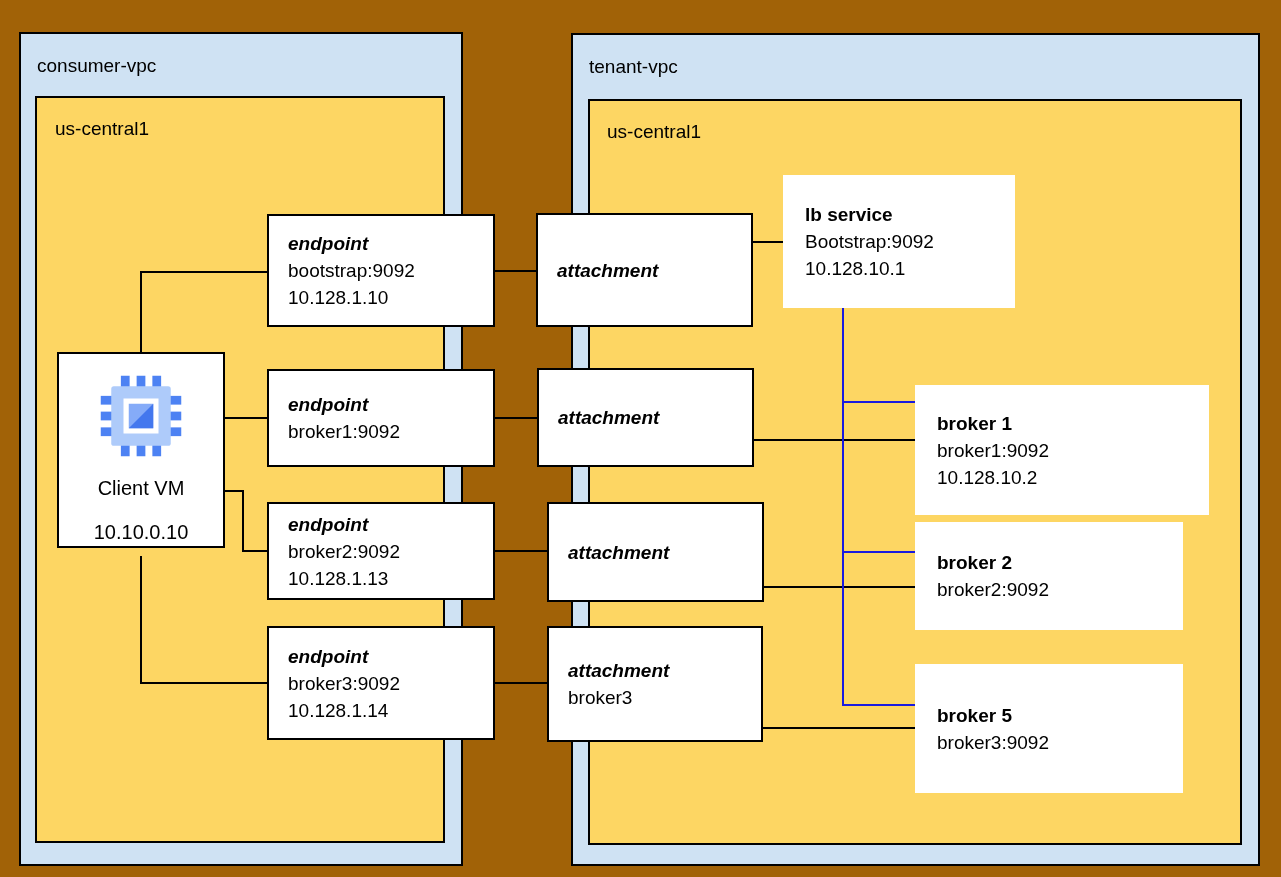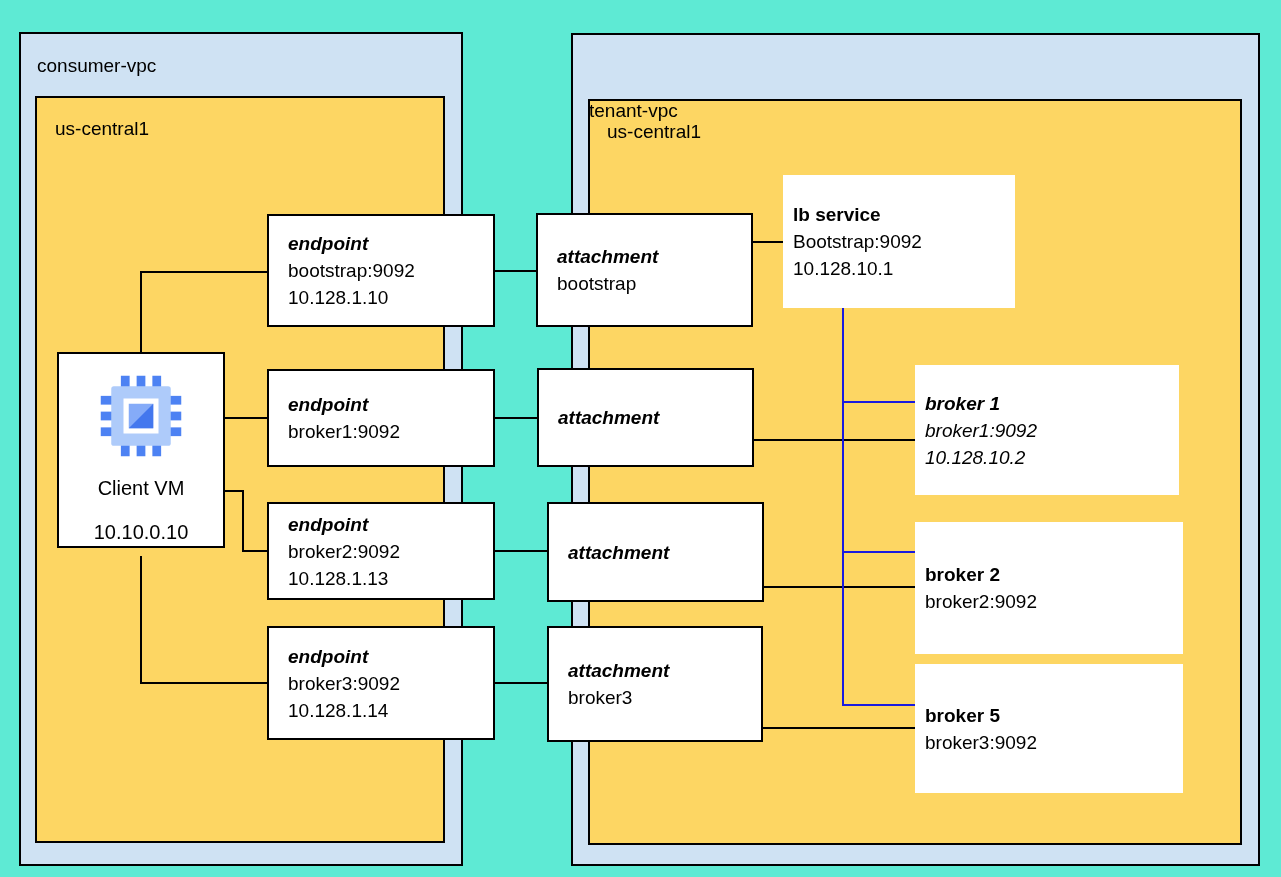--- a/index.html
+++ b/index.html
@@ -1,64 +1,64 @@
 <!DOCTYPE html>
 <html><head>
 <meta charset="utf-8">
 <style>
   html,body{margin:0;padding:0;background:#fff;}
-  .canvas{position:relative;width:1281px;height:877px;background:#5eead4;
+  .canvas{position:relative;width:1281px;height:877px;background:#a16207;
           font-family:"Liberation Sans", sans-serif;color:#000;overflow:hidden;}
 
   .vpc{position:absolute;background:#CFE2F3;border:2px solid #000;box-sizing:border-box;}
   .region{position:absolute;background:#FDD663;border:2px solid #000;box-sizing:border-box;}
   .zone-label{position:absolute;font-size:19px;white-space:nowrap;}
 
   .node{position:absolute;background:#fff;border:2px solid #000;box-sizing:border-box;
         display:flex;flex-direction:column;justify-content:center;
         padding-left:19px;font-size:19px;line-height:27px;z-index:3;}
   .node .hd{font-weight:bold;font-style:italic;}
   .plainbox{position:absolute;background:#fff;box-sizing:border-box;
         display:flex;flex-direction:column;justify-content:center;
-        padding-left:10px;font-size:19px;line-height:27px;z-index:3;}
+        padding-left:22px;font-size:19px;line-height:27px;z-index:3;}
   .plainbox .hd{font-weight:bold;}
 
   .clientvm{position:absolute;background:#fff;border:2px solid #000;box-sizing:border-box;
         display:flex;flex-direction:column;align-items:center;z-index:3;
         font-size:20px;line-height:27px;}
   .clientvm svg{margin-top:20px;}
 
   .wire{position:absolute;background:#000;z-index:2;}
   .wire.h{height:2px;}
   .wire.v{width:2px;}
   .wire.blue{background:#1A1AE0;}
 
   
   .vpc.consumer{left:19px;top:32px;width:444px;height:834px;}
   .region.consumer{left:35px;top:96px;width:410px;height:747px;}
   .vpc.tenant{left:571px;top:33px;width:689px;height:833px;}
   .region.tenant{left:588px;top:99px;width:654px;height:746px;}
   .lbl-consumer{left:37px;top:55px;}
   .lbl-consumer-region{left:55px;top:118px;}
-  .lbl-tenant{left:589px;top:56px;margin-top:44px;}
+  .lbl-tenant{left:589px;top:56px;}
   .lbl-tenant-region{left:607px;top:121px;}
 
   
   .ep1{left:267px;top:214px;width:228px;height:113px;}
   .ep2{left:267px;top:369px;width:228px;height:98px;}
   .ep3{left:267px;top:502px;width:228px;height:98px;}
   .ep4{left:267px;top:626px;width:228px;height:114px;}
   .at1{left:536px;top:213px;width:217px;height:114px;}
   .at2{left:537px;top:368px;width:217px;height:99px;}
   .at3{left:547px;top:502px;width:217px;height:100px;}
   .at4{left:547px;top:626px;width:216px;height:116px;}
   .cvm{left:57px;top:352px;width:168px;height:196px;gap:17px;}
   .lb{left:783px;top:175px;width:232px;height:133px;}
-  .bk1{left:915px;top:365px;width:264px;height:130px;font-style:italic;}
-  .bk2{left:915px;top:522px;width:268px;height:132px;}
+  .bk1{left:915px;top:385px;width:294px;height:130px;}
+  .bk2{left:915px;top:522px;width:268px;height:108px;}
   .bk3{left:915px;top:664px;width:268px;height:129px;}
 </style>
 </head>
 <body>
 
 <div class="canvas">
 
   <div class="vpc consumer"></div>
   <div class="region consumer"></div>
   <div class="zone-label lbl-consumer">consumer-vpc</div>
@@ -133,21 +133,20 @@
     <div>10.128.1.13</div>
   </div>
   <div class="node ep4">
     <div class="hd">endpoint</div>
     <div>broker3:9092</div>
     <div>10.128.1.14</div>
   </div>
 
   <div class="node at1">
     <div class="hd">attachment</div>
-    <div>bootstrap</div>
   </div>
   <div class="node at2">
     <div class="hd">attachment</div>
   </div>
   <div class="node at3">
     <div class="hd">attachment</div>
   </div>
   <div class="node at4">
     <div class="hd">attachment</div>
     <div>broker3</div>

